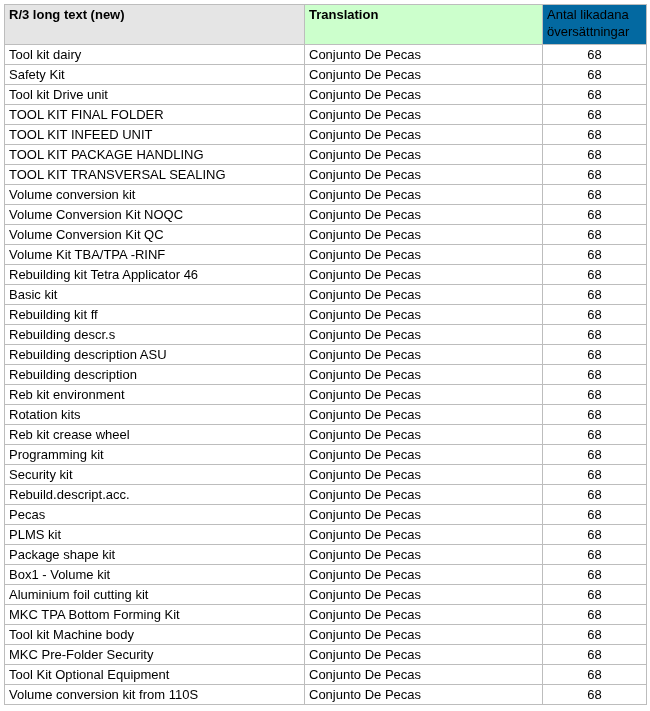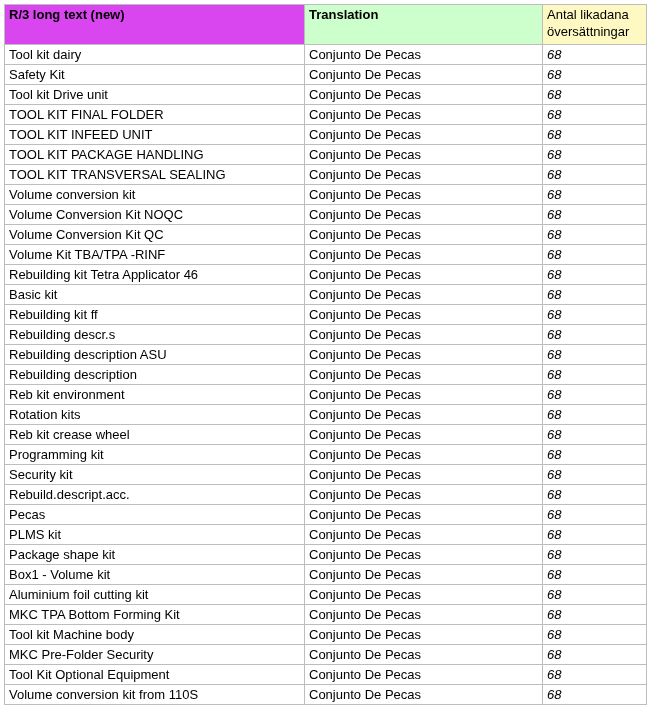--- a/index.html
+++ b/index.html
@@ -19,43 +19,42 @@
   }
   th, td {
     border: 1px solid #bdbdbd;
     padding: 2px 4px;
     text-align: left;
     vertical-align: top;
     overflow: hidden;
     white-space: nowrap;
   }
   th.col-a {
-    background: #d946ef;
+    background: #e5e5e5;
     font-weight: bold;
     height: 40px;
     vertical-align: top;
     width: 300px;
   }
   th.col-b {
     background: #ccffcc;
     font-weight: bold;
     vertical-align: top;
     width: 238px;
   }
   th.col-c {
-    background: #fef9c3;
+    background: #0369a1;
     font-weight: normal;
     vertical-align: top;
     width: 104px;
     white-space: normal;
     line-height: 1.3;
   }
   td.num {
-    text-align: left;
-    font-style: italic;
+    text-align: center;
   }
   tbody tr {
     height: 18px;
   }
 </style>
 </head>
 <body>
 
 <table>
   <thead>

